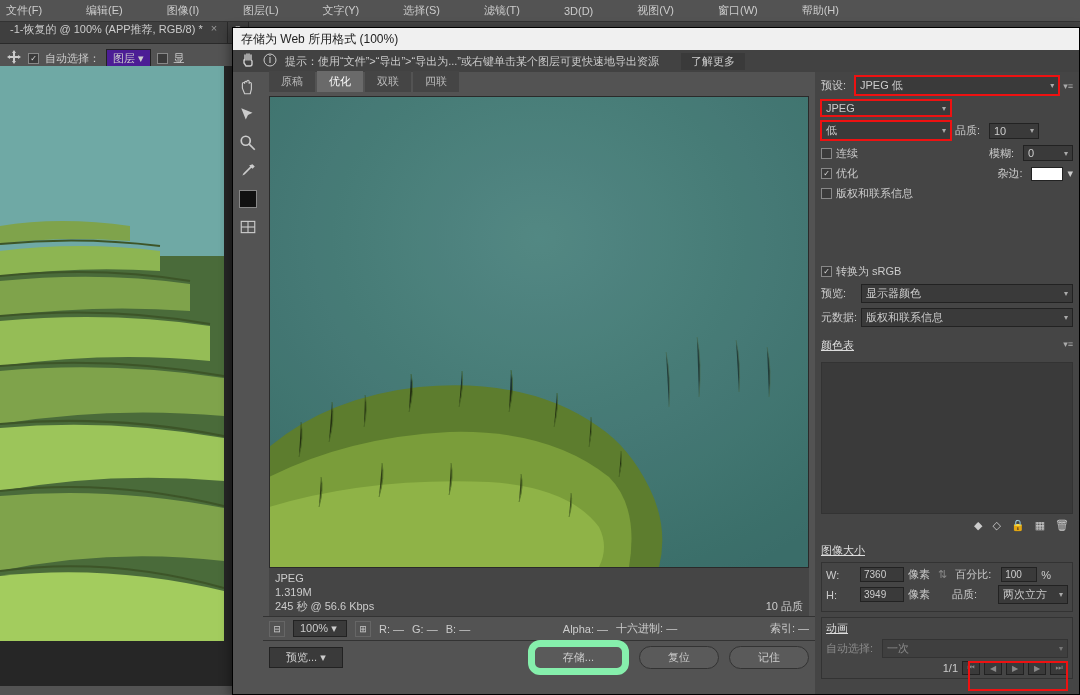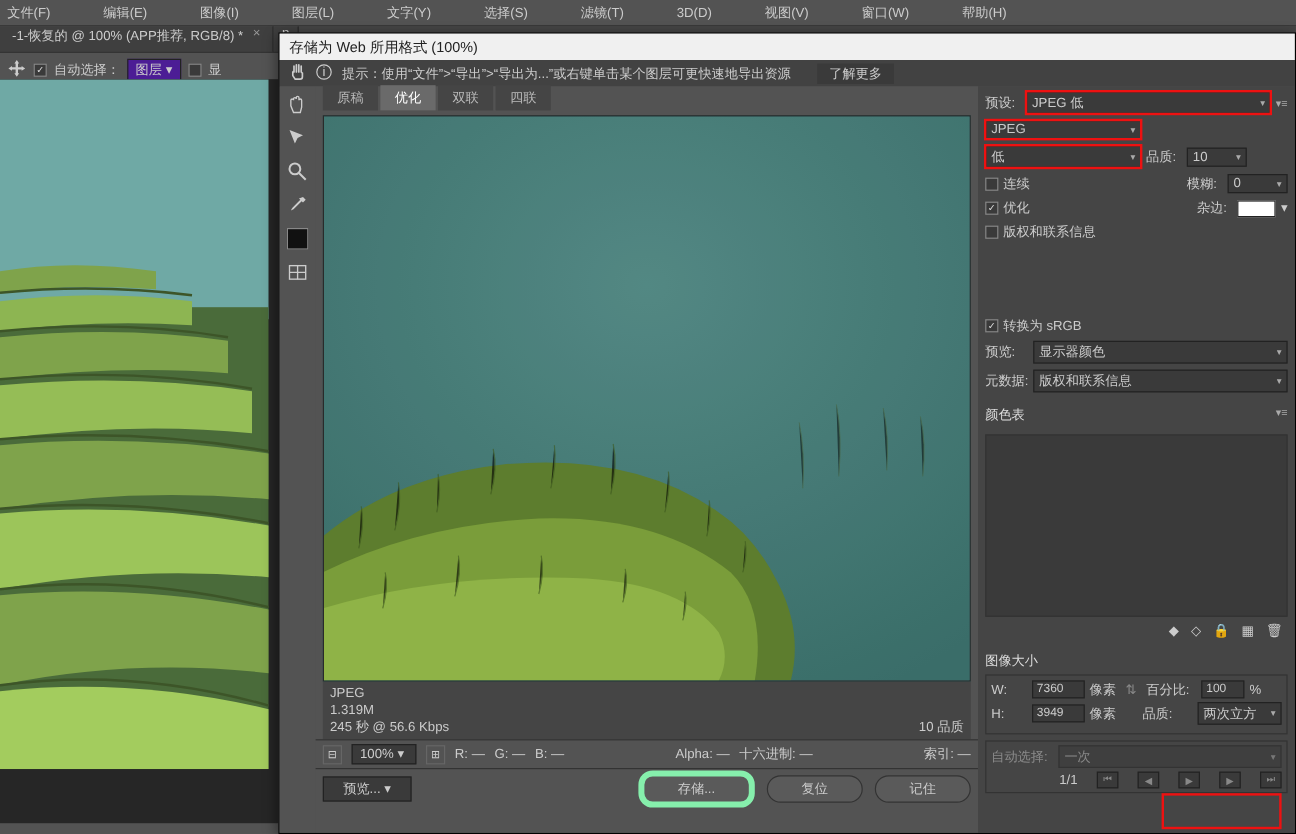--- a/index.html
+++ b/index.html
@@ -31,37 +31,37 @@
 .preview-wrap{margin:4px 6px 0 6px;border:1px solid #2a2a2a;background:#3a6d6d;height:472px;position:relative;overflow:hidden;}
 .preview-wrap svg{width:100%;height:100%;display:block;}
 .preview-info{background:#454545;margin:0 6px;padding:3px 6px;font-size:10px;line-height:14px;display:flex;justify-content:space-between;}
 .preview-info .r{text-align:right;}
 .bottom-bar1{height:24px;display:flex;align-items:center;padding:0 6px;gap:8px;border-top:1px solid #333;}
 .bottom-bar1 .zoom{background:#3a3a3a;border:1px solid #222;padding:1px 6px;width:54px;text-align:left;}
 .bottom-bar1 .sq{width:16px;height:16px;border:1px solid #666;display:flex;align-items:center;justify-content:center;font-size:9px;}
 .bottom-bar2{height:28px;display:flex;align-items:center;padding:16px 6px;gap:10px;border-top:1px solid #333;}
 .bottom-bar2 .pvsel{background:#3a3a3a;border:1px solid #222;padding:2px 16px;}
 .btn{background:#5a5a5a;border:1px solid #333;border-radius:12px;padding:3px 28px;cursor:default;}
-.btn.primary{border:5px solid #86efac;}
+.btn.primary{border:7px solid #86efac;}
 .right-col{flex:1;background:#454545;padding:4px 6px;display:flex;flex-direction:column;gap:2px;font-size:10.5px;overflow:hidden;}
 .row{display:flex;align-items:center;gap:4px;margin-bottom:3px;}
 .row label{min-width:30px;}
 .sel-box{background:#3a3a3a;border:1px solid #222;padding:1px 4px;position:relative;display:flex;align-items:center;justify-content:space-between;gap:11px;}
 .sel-box .caret{font-size:8px;color:#aaa;}
 .hl-red{outline:2px solid #e11;outline-offset:-1px;}
 .cb{width:11px;height:11px;border:1px solid #888;display:inline-flex;align-items:center;justify-content:center;font-size:8px;background:#3a3a3a;}
 .cb.checked::after{content:"✓";color:#ddd;}
-.section-title{color:#ddd;margin-top:6px;margin-bottom:2px;}
+.section-title{color:#ddd;margin-top:6px;margin-bottom:2px;text-decoration:underline;}
 .color-table{border:1px solid #333;background:#3a3a3a;height:152px;margin-top:2px;}
 .ct-tools{display:flex;justify-content:flex-end;gap:10px;padding:3px 4px;font-size:10px;color:#888;}
 .sizebox{border:1px solid #333;padding:4px;}
 .sizebox .row{margin-bottom:3px;}
 .sizebox input{background:#3a3a3a;border:1px solid #222;color:#ccc;width:44px;padding:1px 3px;font-size:10px;}
 .anim{border:1px solid #333;padding:3px 4px;margin-top:3px;}
-.anim .controls{display:flex;justify-content:flex-end;gap:16px;align-items:center;}
+.anim .controls{display:flex;justify-content:flex-end;gap:4px;align-items:center;}
 .anim .cbtn{width:18px;height:14px;background:#3a3a3a;border:1px solid #222;display:flex;align-items:center;justify-content:center;font-size:8px;color:#888;}
 .menu-dots{color:#aaa;font-size:9px;}
 .swatch-small{width:32px;height:14px;background:#fff;border:1px solid #222;}
 .spacer{flex:1;}
 .red-box-save{position:absolute;left:735px;bottom:3px;width:100px;height:30px;border:2px solid #e11;pointer-events:none;}
 </style>
 </head>
 <body>
 
 <div class="menubar">
@@ -356,20 +356,21 @@
           <span style="width:14px"></span>
           <label style="min-width:42px">品质:</label>
           <div class="sel-box" style="flex:1">
               <span>两次立方</span>
               <span class="caret">▾</span>
             </div>
         </div>
       </div>
 
       <div class="anim">
+        <div class="section-title" style="margin:0 0 3px 0">动画</div>
         <div class="row" style="opacity:.5">
           <label style="min-width:52px">自动选择:</label>
           <div class="sel-box" style="flex:1">
               <span>一次</span>
               <span class="caret">▾</span>
             </div>
         </div>
         <div class="controls">
           <span>1/1</span>
           <span class="cbtn">⏮</span>

